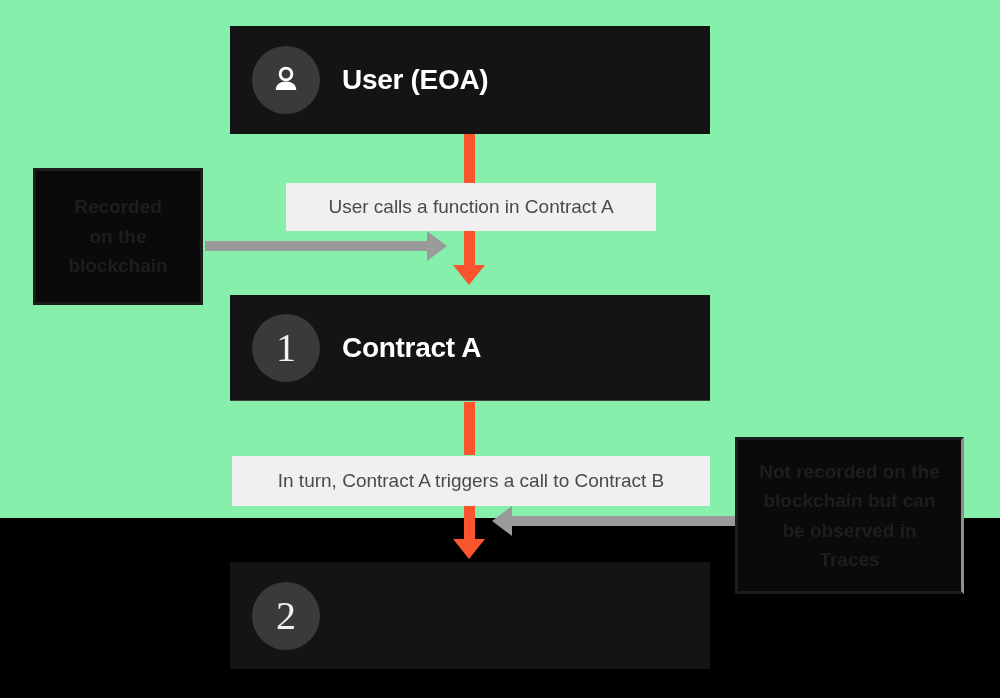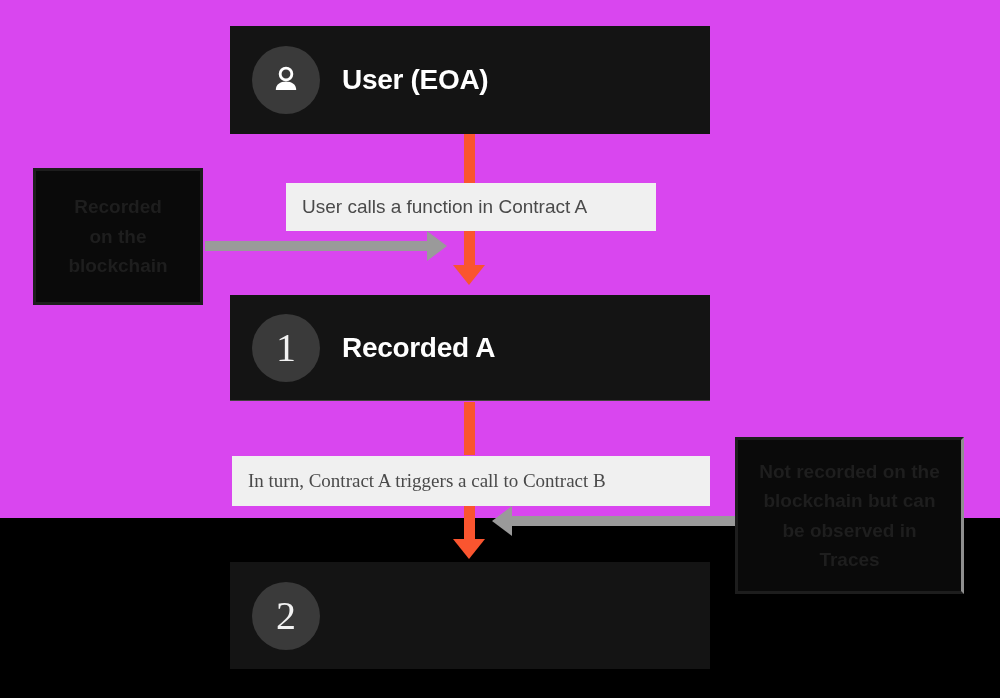--- a/index.html
+++ b/index.html
@@ -9,21 +9,21 @@
     height: 698px;
     background: #000000;
     font-family: "Liberation Sans", sans-serif;
     overflow: hidden;
   }
 
   #canvas {
     position: relative;
     width: 1000px;
     height: 518px;
-    background: #d946ef;
+    background: #86efac;
   }
 
   
   .node {
     position: absolute;
     background: #141414;
     display: flex;
     align-items: center;
     padding-left: 22px;
   }
@@ -56,21 +56,21 @@
     margin-left: 22px;
     white-space: nowrap;
   }
 
   
   .caption {
     position: absolute;
     background: #f0f0f0;
     display: flex;
     align-items: center;
-    justify-content: flex-start;
+    justify-content: center;
     color: #4a4a4a;
     font-size: 19px;
     font-weight: 400;
     white-space: nowrap;
     padding: 8px 16px;
   }
 
   
   .oshaft {
     position: absolute;
@@ -160,26 +160,26 @@
     </div>
   </div>
 
   <div class="gshaft" style="left:205px; top:241px; width:222px;"></div>
   <div class="ghead-right" style="left:427px; top:231px;"></div>
 
   <div class="node with-rule" style="left:230px; top:295px; width:480px; height:106px;">
     <div class="node-badge">
       <span class="num">1</span>
     </div>
-    <div class="node-title">Recorded A</div>
+    <div class="node-title">Contract A</div>
   </div>
 
   <div class="oshaft" style="left:464px; top:402px; height:53px;"></div>
 
-  <div class="caption" style="left:232px; top:456px; width:478px; height:50px;font-family:Liberation Serif, serif;">
+  <div class="caption" style="left:232px; top:456px; width:478px; height:50px;">
     <span>In turn, Contract A triggers a call to Contract B</span>
   </div>
 
   <div class="oshaft" style="left:464px; top:506px; height:36px;"></div>
   <div class="ohead" style="left:453px; top:539px;"></div>
 
   <div class="annot right-lit" style="left:735px; top:437px; width:229px; height:157px;">
     <div>
       <div>Not recorded on the</div>
       <div>blockchain but can</div>

